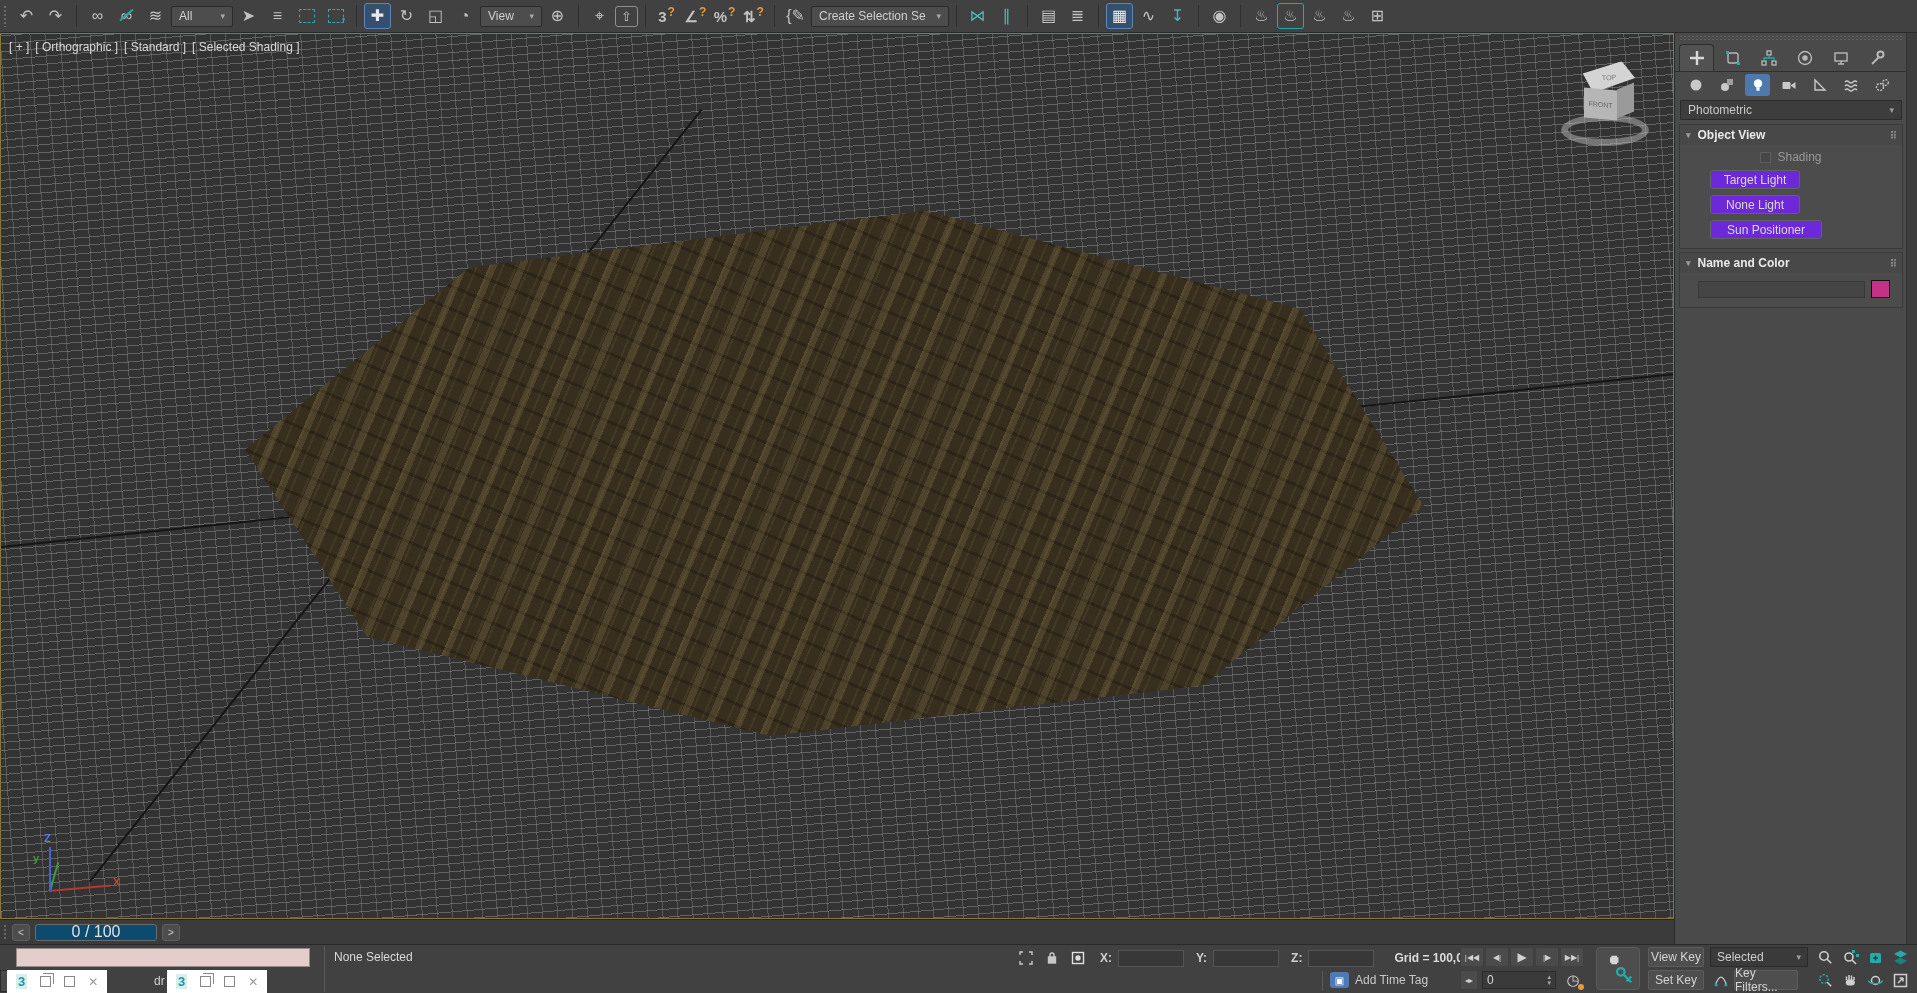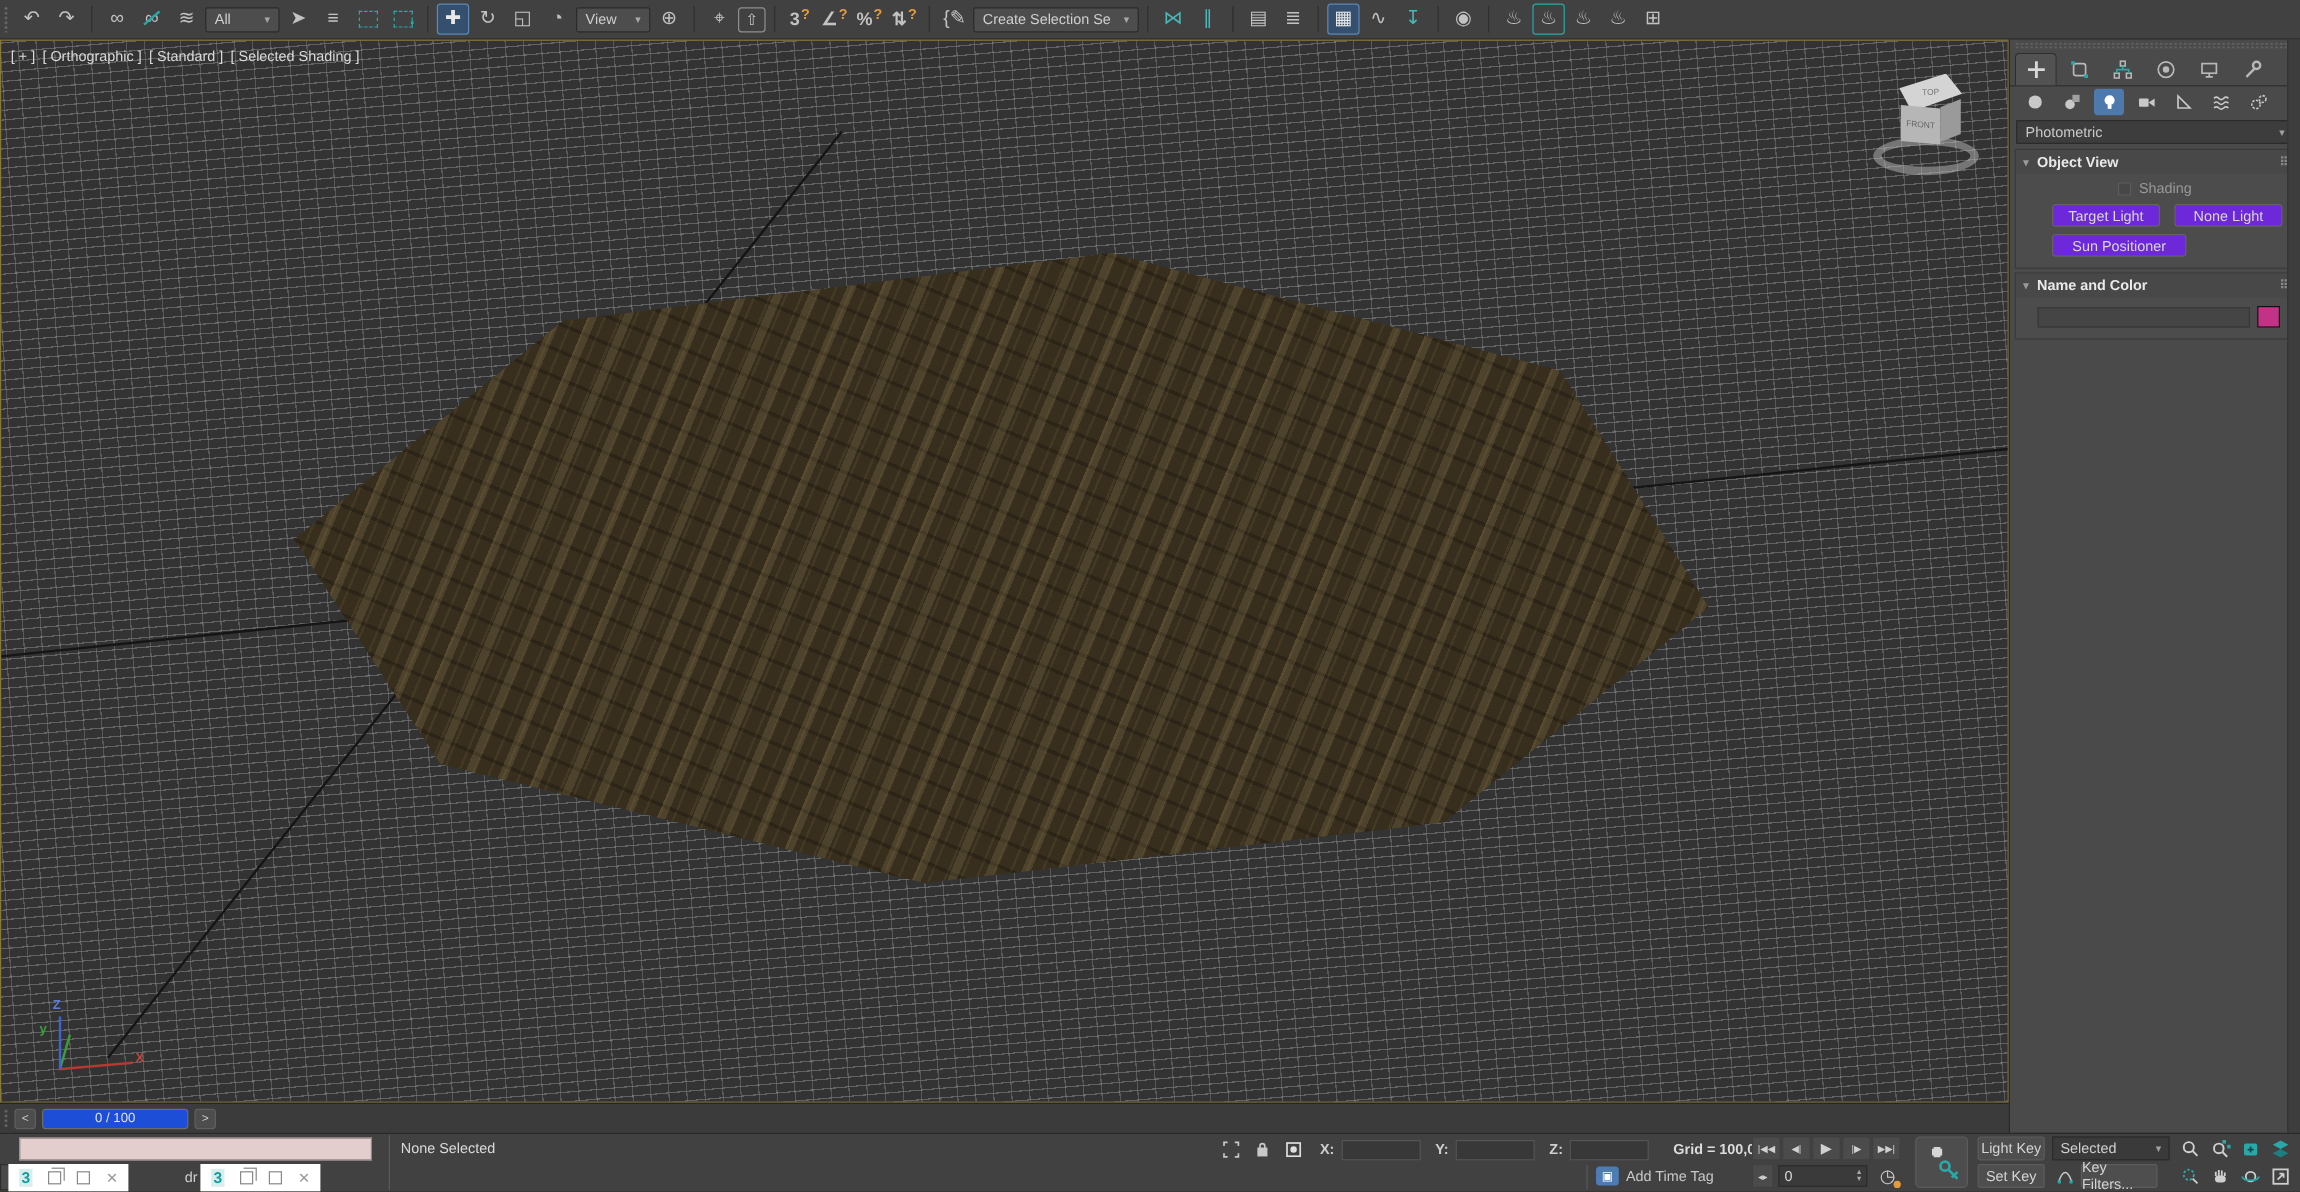--- a/index.html
+++ b/index.html
@@ -71,25 +71,25 @@
   .lab-x{position:absolute;left:86px;bottom:16px;color:#c0473b}
   .lab-y{position:absolute;left:6px;bottom:40px;color:#3d9c3d}
   .lab-z{position:absolute;left:17px;bottom:60px;color:#5b7ce0}
   
   .timeline{height:25px;background:#3b3b3b;border-top:1px solid #262626;display:flex;align-items:center;
             gap:5px;padding-left:12px;position:relative;box-sizing:border-box}
   .timeline::before{content:"";position:absolute;left:3px;top:4px;bottom:4px;width:4px;
             background-image:radial-gradient(#6b6b6b 1px,transparent 1.2px);background-size:4px 4px}
   .tl-btn{width:18px;height:17px;background:#4d4d4d;border:1px solid #5f5f5f;border-radius:3px;
           display:flex;align-items:center;justify-content:center;font-size:10px;color:#ccc;box-sizing:border-box}
-  .tl-slider{width:122px;height:17px;background:#1d4ed8;border:1px solid #6c6c6c;border-radius:3px;
-          display:flex;align-items:center;justify-content:center;font-size:11px;color:#e0e0e0;box-sizing:border-box}
+  .tl-slider{width:122px;height:17px;background:#0c4a6e;border:1px solid #6c6c6c;border-radius:3px;
+          display:flex;align-items:center;justify-content:center;font-size:16px;color:#e0e0e0;box-sizing:border-box}
   
   .panel{flex:1;background:#4a4a4a;border-left:1px solid #2a2a2a;position:relative;
-         box-sizing:border-box}
+         padding-right:10px;box-sizing:border-box}
   .pscroll{position:absolute;right:0;top:0;bottom:0;width:10px;background:#3d3d3d;border-left:1px solid #333}
   .pgrip{height:6px;margin:2px 4px 0 4px;
          background-image:radial-gradient(#5f5f5f 1px,transparent 1.2px);background-size:4px 3px}
   .ptabs{display:flex;align-items:flex-end;height:30px;padding:0 4px;gap:1px;border-bottom:1px solid #2e2e2e}
   .ptab{width:35px;height:27px;display:flex;align-items:center;justify-content:center;
         border-radius:4px 4px 0 0;box-sizing:border-box}
   .ptab.active{background:#525252;border:1px solid #2e2e2e;border-bottom:none}
   .pcats{display:flex;align-items:center;height:26px;padding:0 8px;gap:6px}
   .pcat{width:25px;height:22px;display:flex;align-items:center;justify-content:center;border-radius:3px}
   .pcat.active{background:#4d79ad}
@@ -583,21 +583,21 @@
 
   <div class="sb keybig">
     <svg width="34" height="34" viewBox="0 0 36 36">
       <path d="M14 4v9M9.5 8.5h9" stroke="#d6d6d6" stroke-width="6" fill="none"></path>
       <path d="M7 16v14M0 23h14" stroke="#d6d6d6" stroke-width="0" fill="none"></path>
       <path d="M13 13 L13 13" stroke="none"></path>
       <circle cx="21" cy="21" r="4" stroke="#2aa8a8" stroke-width="2.4" fill="none"></circle>
       <path d="M24 24l8 8M29 29l3-3M27 31l2.5-2.5" stroke="#2aa8a8" stroke-width="2.4" fill="none"></path>
     </svg>
   </div>
-  <span class="sb sb-btn autokey">Light Key</span>
+  <span class="sb sb-btn autokey">View Key</span>
   <span class="sb sb-btn setkey">Set Key</span>
   <div class="sb seldd">
     <span>Selected</span>
     <span class="caret">▾</span>
   </div>
   <span class="sb tangent">
     <svg width="16" height="16" viewBox="0 0 18 18" stroke="#c8c8c8" stroke-width="1.4" fill="none">
         <path d="M3 14C7 3 11 3 15 14"></path>
         <rect x="2" y="13" width="3" height="3" fill="#2aa8a8" stroke="none"></rect>
         <rect x="13" y="13" width="3" height="3" fill="#2aa8a8" stroke="none"></rect>

